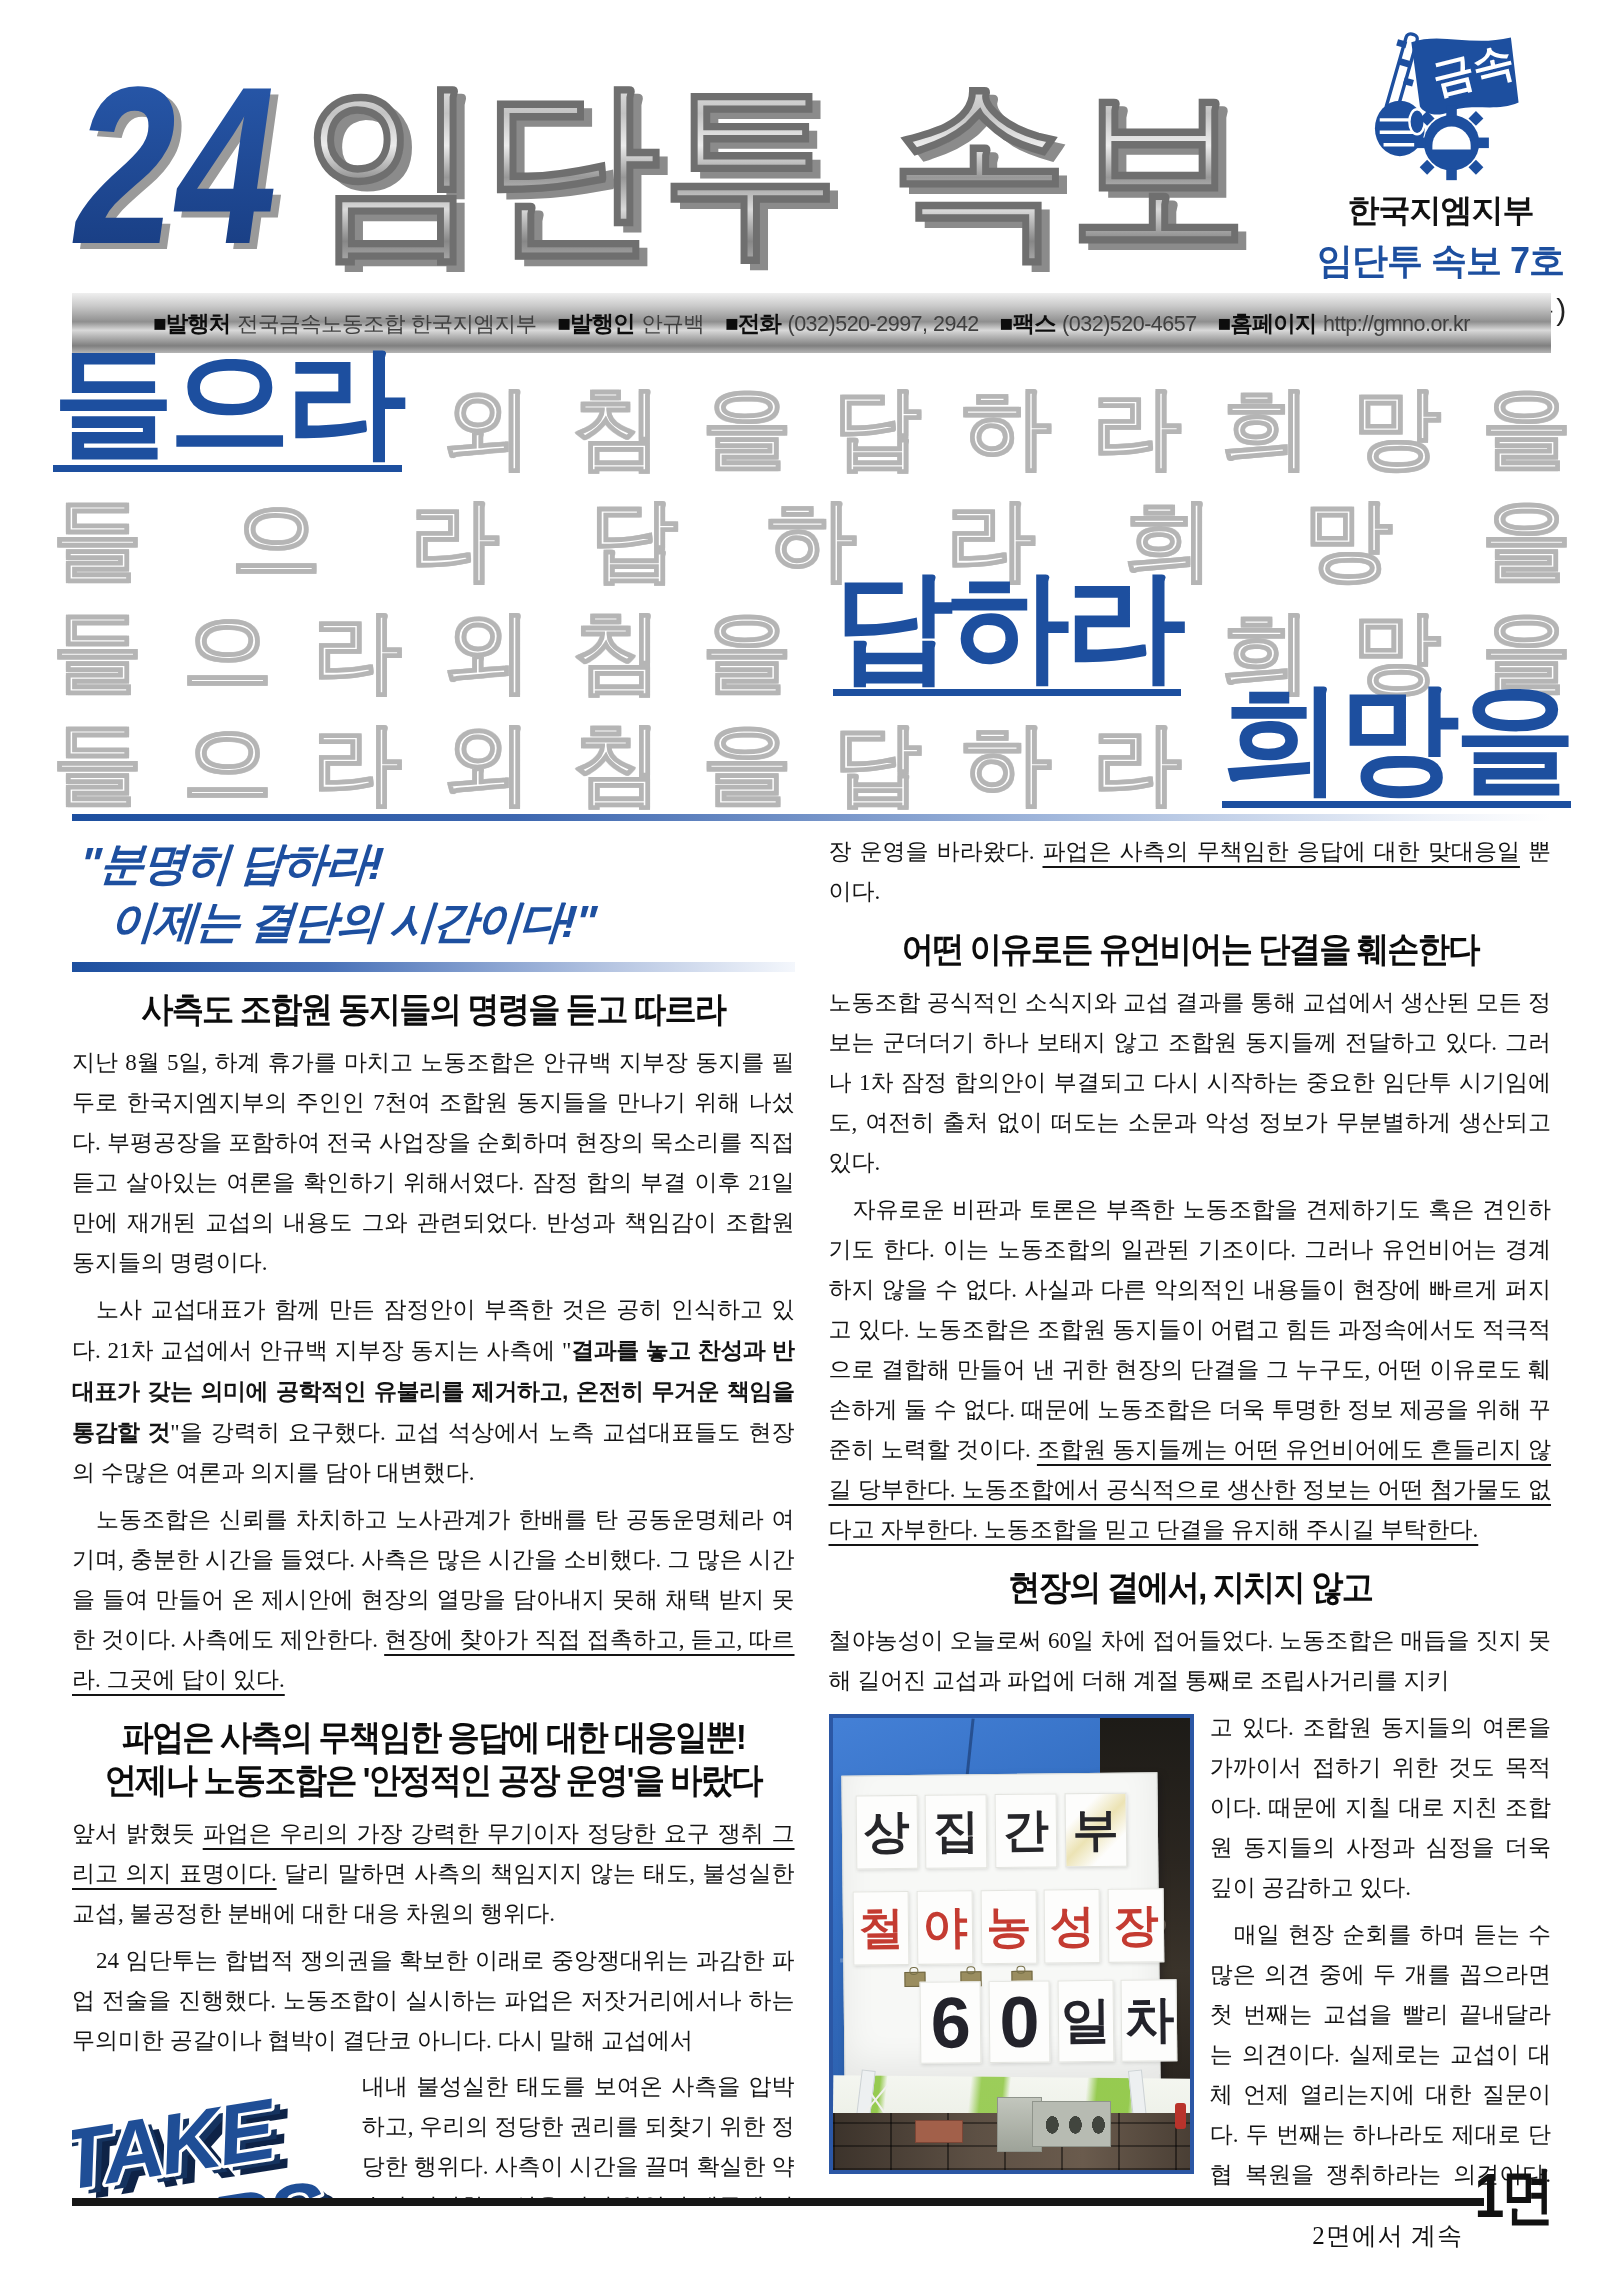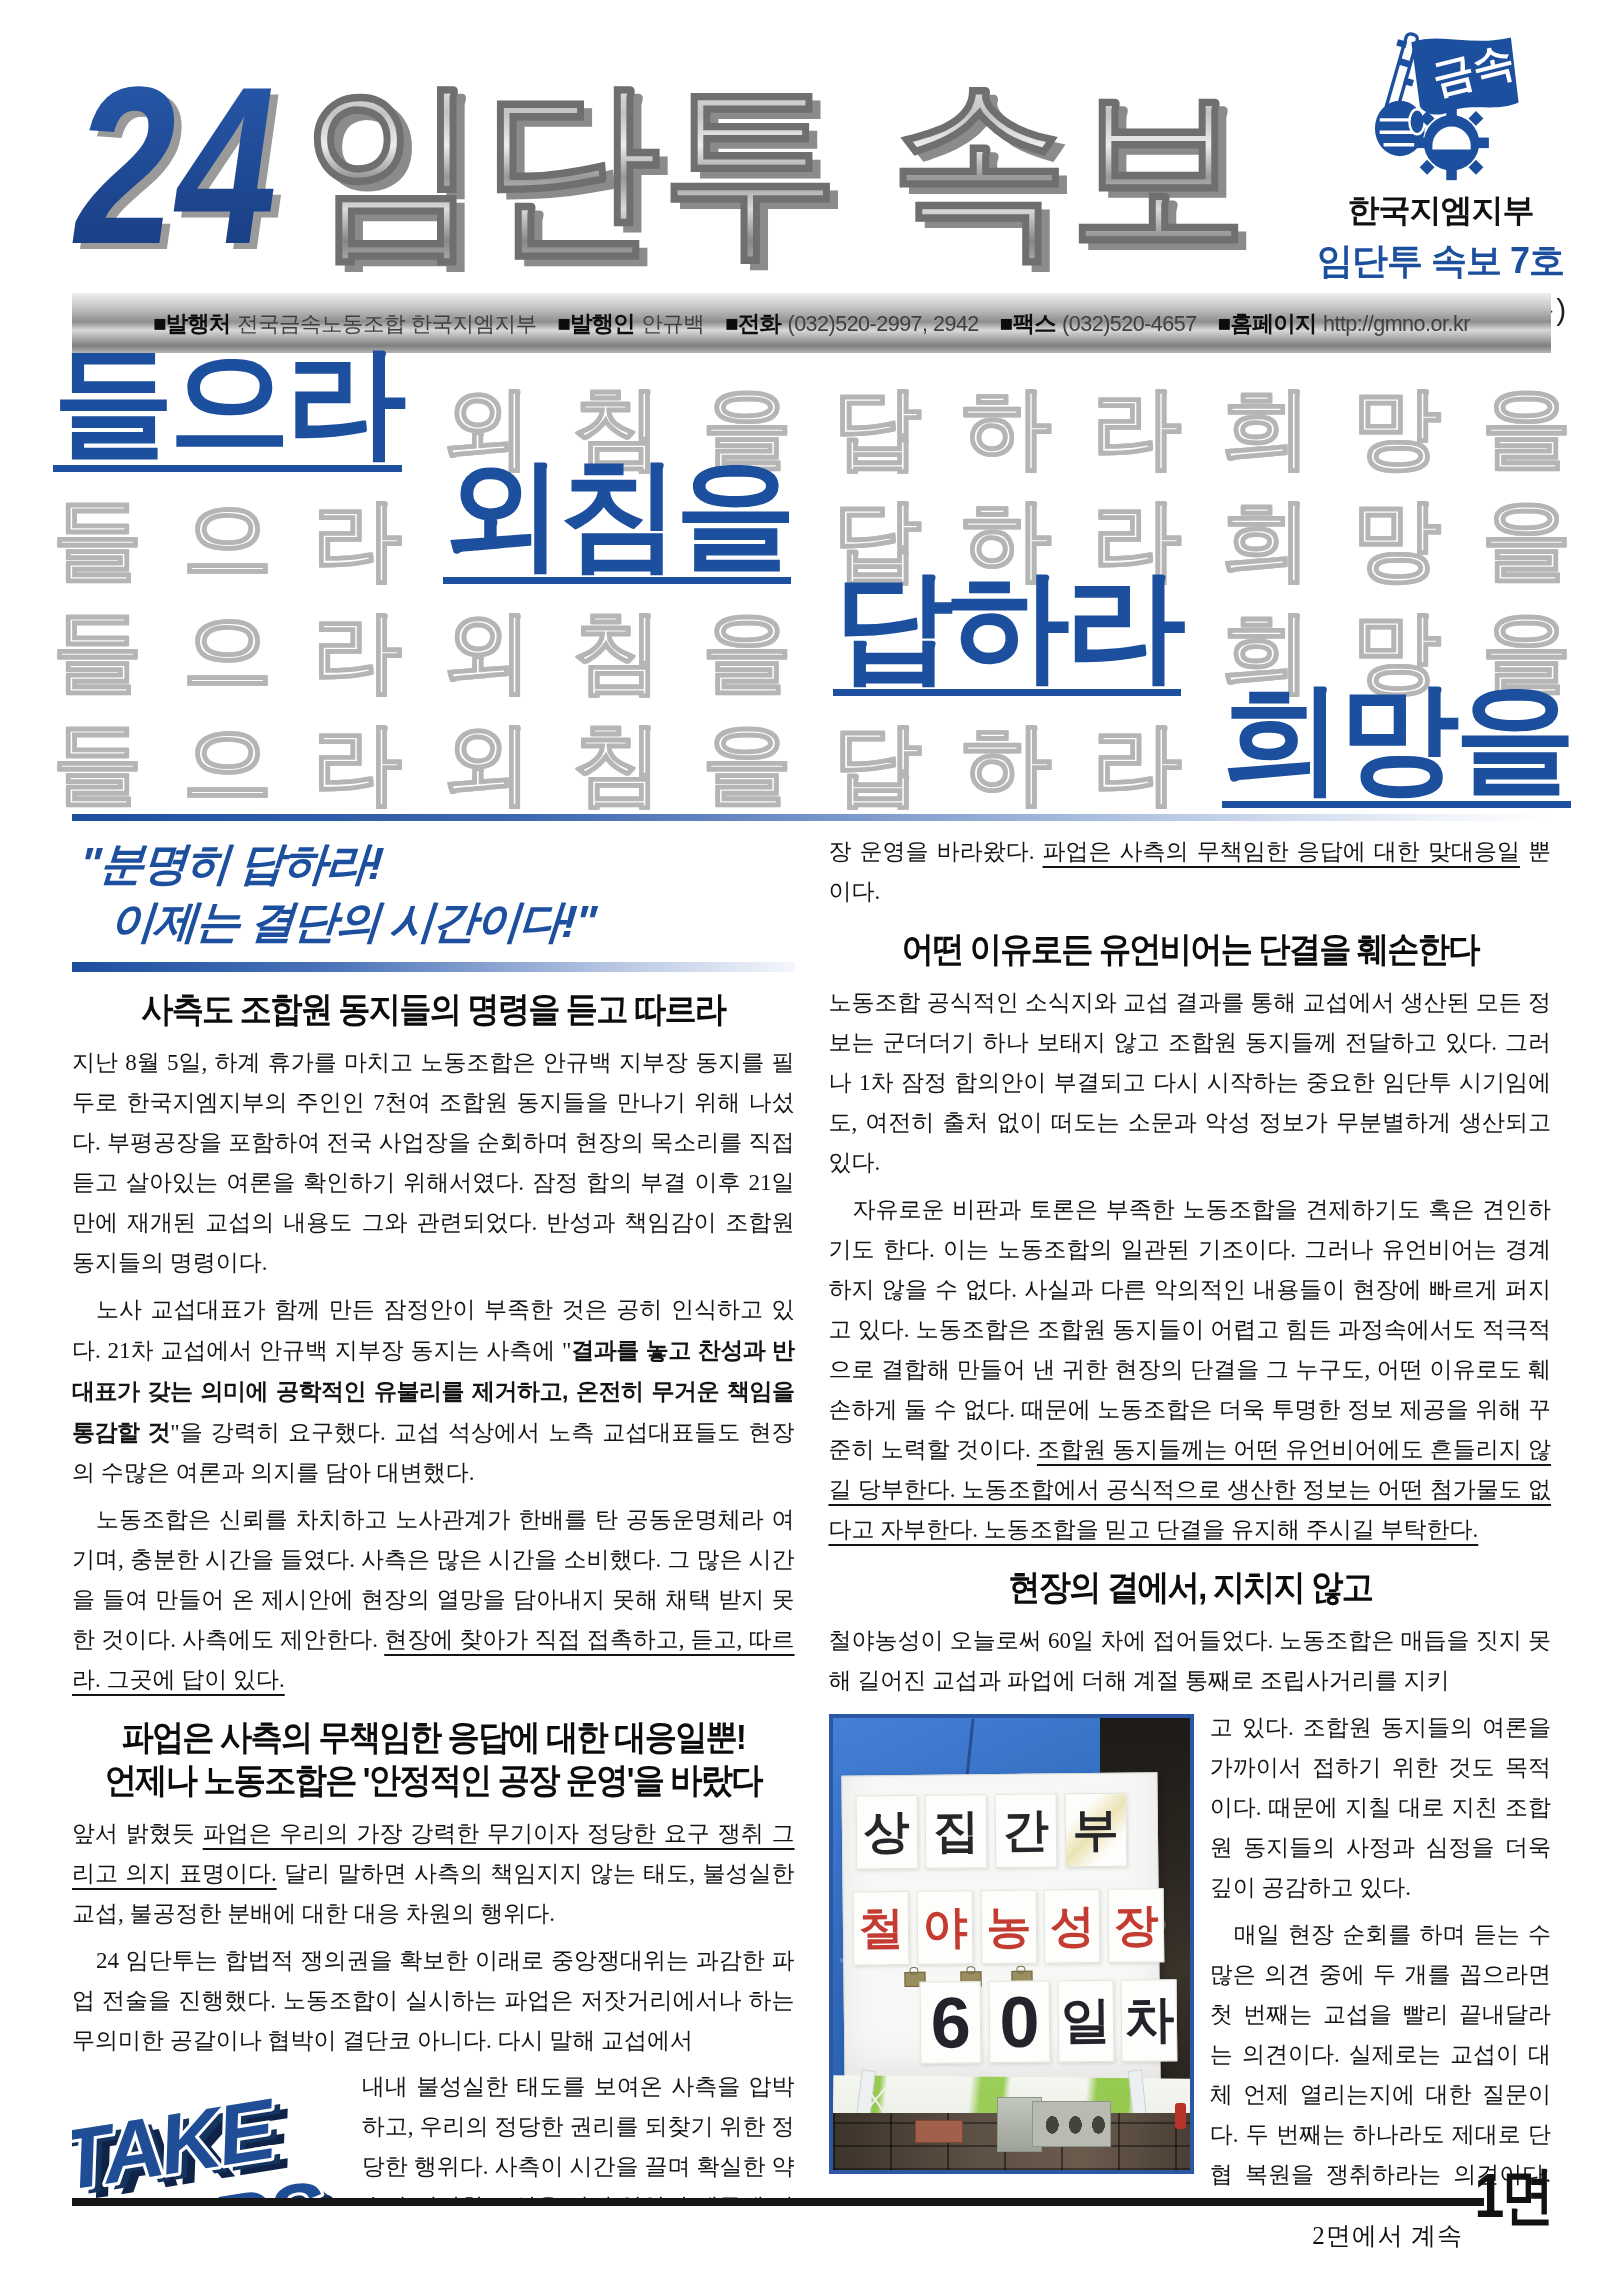--- a/index.html
+++ b/index.html
@@ -216,21 +216,20 @@
         <span class="oc">하</span>
         <span class="oc">라</span>
         <span class="oc">희</span>
         <span class="oc">망</span>
         <span class="oc">을</span>
       </div>
       <div class="h-row">
         <span class="oc">들</span>
         <span class="oc">으</span>
         <span class="oc">라</span>
-        <span class="hw-solid">외침을</span>
         <span class="oc">답</span>
         <span class="oc">하</span>
         <span class="oc">라</span>
         <span class="oc">희</span>
         <span class="oc">망</span>
         <span class="oc">을</span>
       </div>
       <div class="h-row">
         <span class="oc">들</span>
         <span class="oc">으</span>

